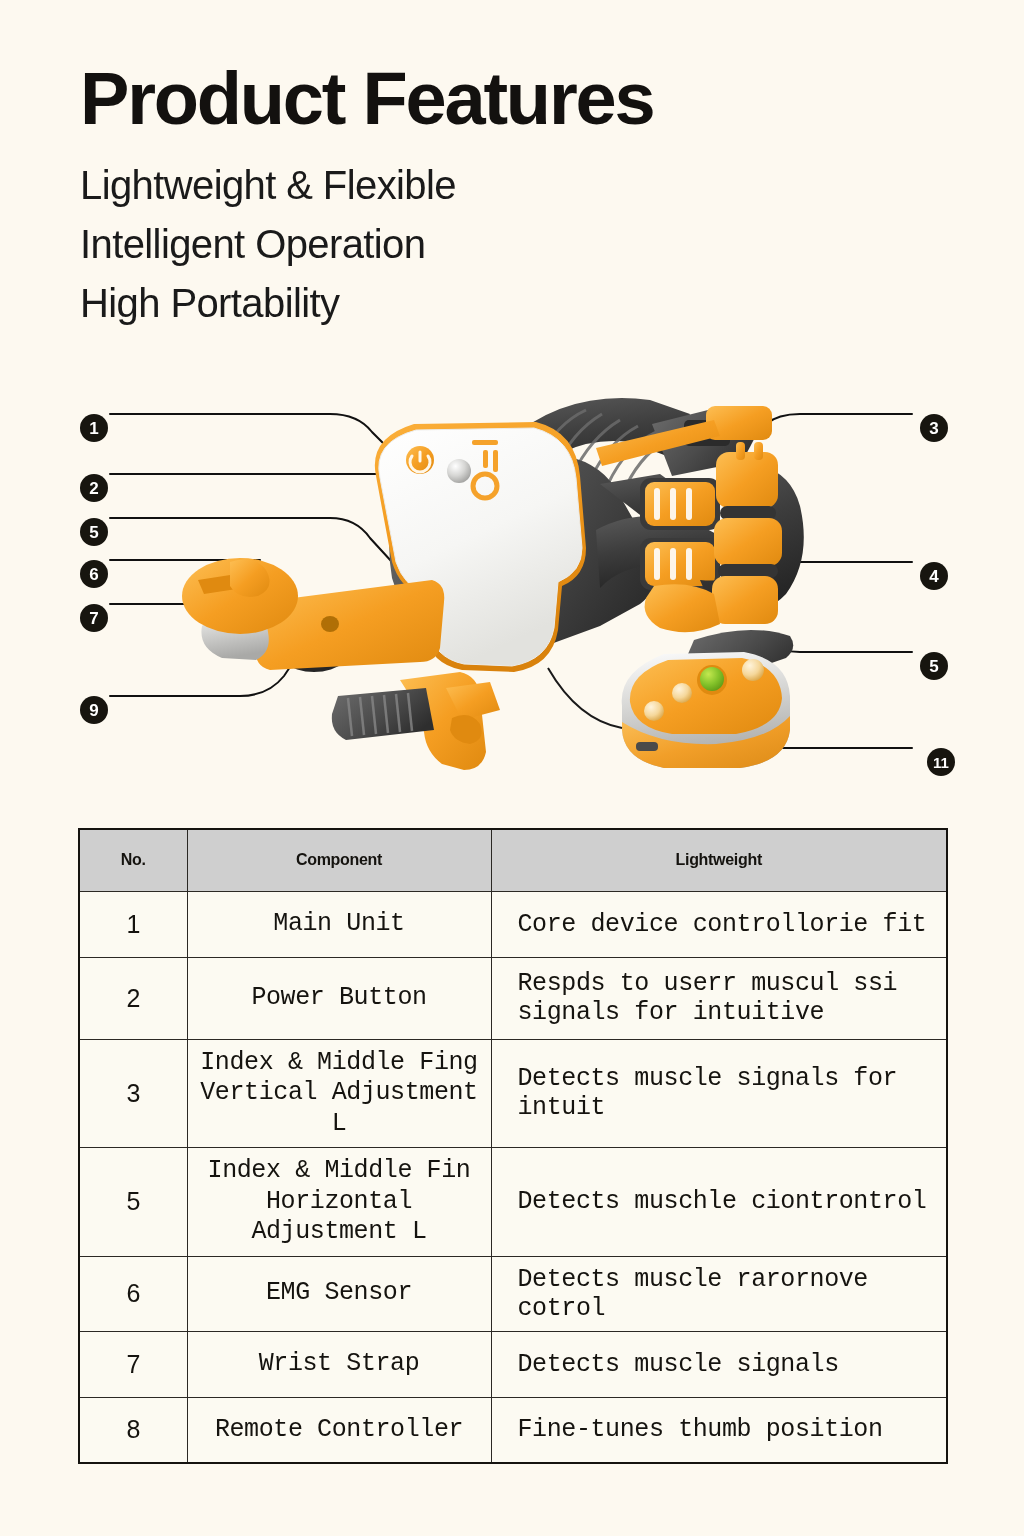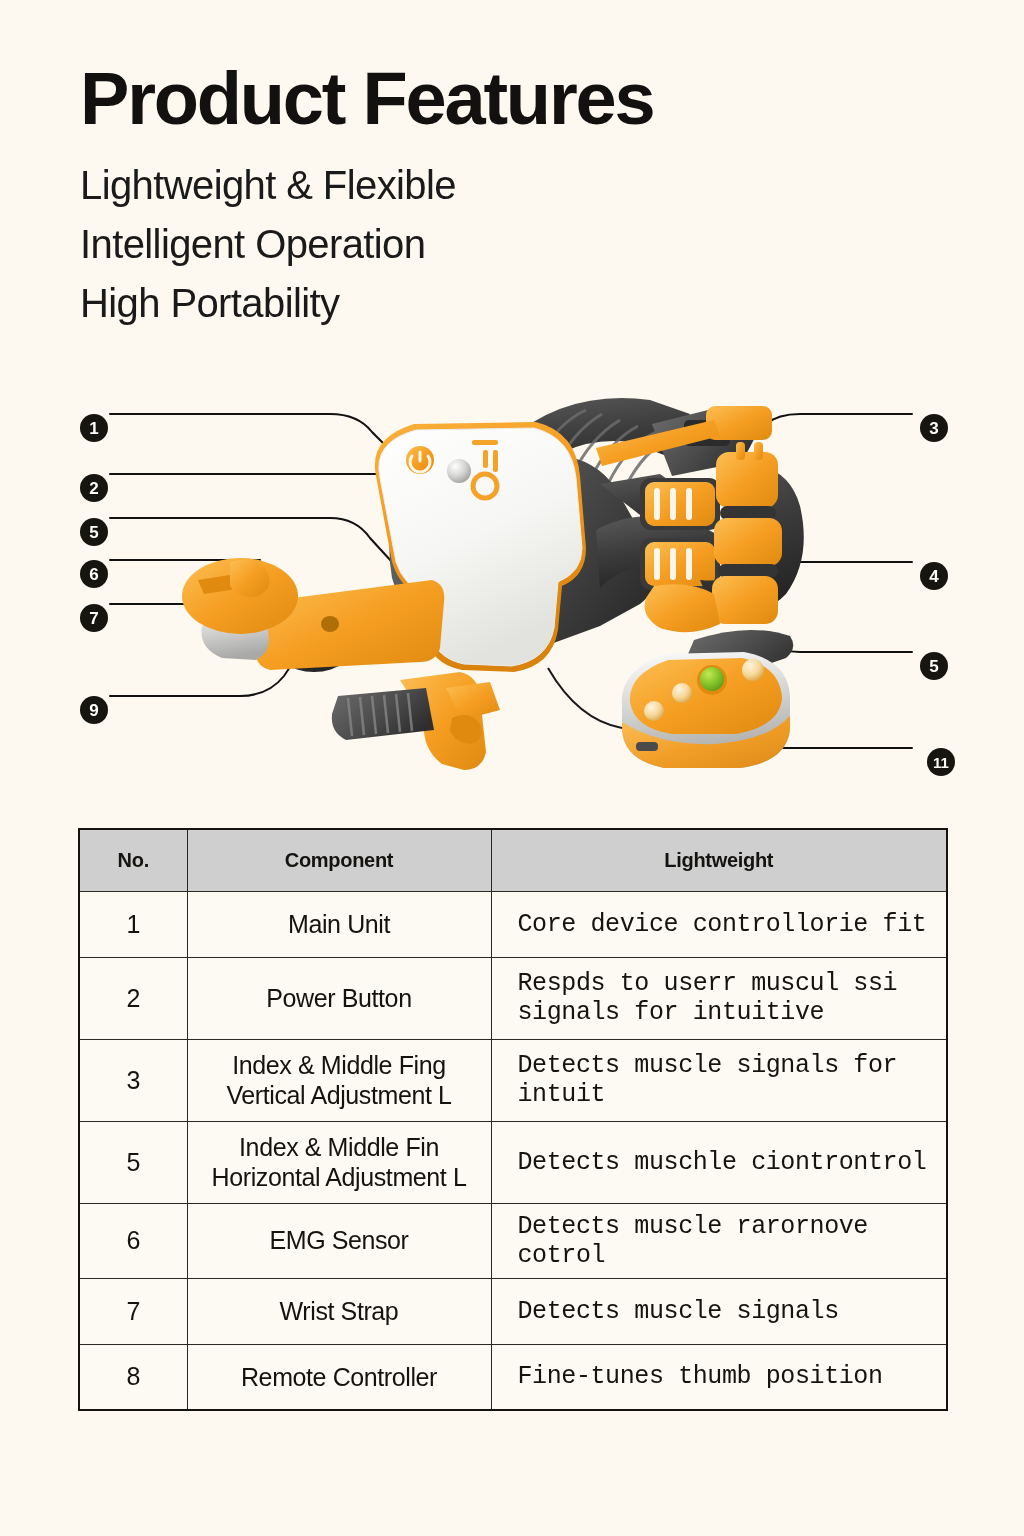--- a/index.html
+++ b/index.html
@@ -77,31 +77,31 @@
   }
   .spec-table th, .spec-table td {
     border: 1px solid #2B2824;
     text-align: center;
     vertical-align: middle;
     color: #15130F;
     padding: 8px 6px;
   }
   .spec-table thead th {
     background: #CFCFCF;
-    font-size: 20px;
+    font-size: 16px;
     font-weight: 700;
     height: 62px;
     letter-spacing: -0.3px;
   }
   .spec-table tbody td { font-size: 25px; font-weight: 400; letter-spacing: -0.4px; }
   .col-no   { width: 108px; }
   .col-comp { width: 304px; }
   .col-desc { width: 456px; }
   .cell-desc { text-align: left !important; padding-left: 26px !important; font-family: Liberation Mono, monospace; }
-  .cell-comp { line-height: 1.22; }
+  .cell-comp { line-height: 1.22; font-family: Liberation Mono, monospace; }
   .row-tall td { height: 82px; }
   .row-short td { height: 66px; }
 </style>
 </head>
 <body>
 
 <div class="page">
 
   <div class="header">
     <div class="page-title">Product Features</div>

